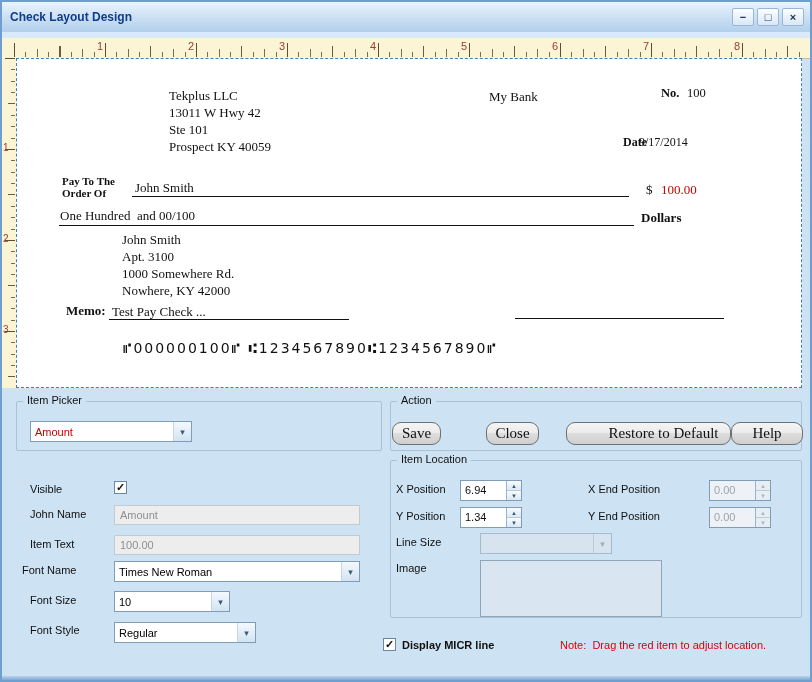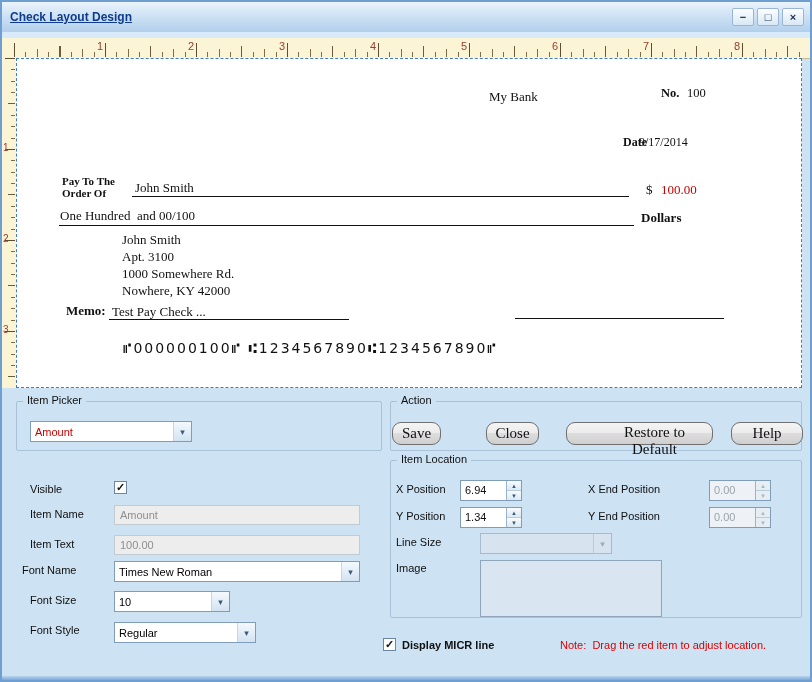--- a/index.html
+++ b/index.html
@@ -5,21 +5,21 @@
   html,body{margin:0;padding:0;background:#ffffff;}
   .window{position:relative;width:808px;height:678px;border:2px solid #6f9fd0;
           background:#cde2f3;font-family:"Liberation Sans",sans-serif;overflow:hidden;}
   .abs{position:absolute;}
 
   
   .titlebar{position:absolute;left:0;top:0;right:0;height:30px;
     background:linear-gradient(180deg,#eaf4fd 0%,#cfe2f4 45%,#b2cfeb 100%);
     border-bottom:1px solid #8fb0d0;}
   .title-text{position:absolute;left:8px;top:0;line-height:30px;font-size:12px;
-    font-weight:600;color:#0f3c8c;text-decoration:underline;}
+    font-weight:600;color:#0f3c8c;}
   .win-btns{position:absolute;right:6px;top:6px;display:flex;gap:3px;}
   .win-btn{width:20px;height:16px;display:flex;align-items:center;justify-content:center;
     background:linear-gradient(#fdfeff,#d8e8f6);border:1px solid #9ab6d4;border-radius:2px;
     font-size:11px;color:#1b2f55;font-weight:bold;line-height:1;cursor:default;}
 
   
   .gap-strip{position:absolute;left:0;right:0;top:30px;height:6px;background:#d9eafa;}
   .hruler{position:absolute;left:0;right:0;top:36px;height:20px;background:#fcf5d5;
     border-bottom:1px solid #c8bd94;}
   .hticks{position:absolute;left:12px;right:0;bottom:1px;}
@@ -122,20 +122,26 @@
   <div class="vruler">
     <div class="vticks vt8 abs" style="right:1px;"></div>
     <div class="vticks vt2 abs" style="right:1px;"></div>
     <div class="vticks vt1 abs" style="right:1px;"></div>
     <span class="vnum" style="top:84px;">1</span>
     <span class="vnum" style="top:175px;">2</span>
     <span class="vnum" style="top:266px;">3</span>
   </div>
 
   <div class="canvas">
+    <div class="ck" style="left:152px;top:28px;line-height:17px;">
+      <div>Tekplus LLC</div>
+      <div>13011 W Hwy 42</div>
+      <div>Ste 101</div>
+      <div>Prospect KY 40059</div>
+    </div>
     <span class="ck" style="left:472px;top:30px;">My Bank</span>
     <span class="ck b" style="left:644px;top:27px;font-size:12.5px;">No.</span>
     <span class="ck" style="left:670px;top:27px;font-size:12.5px;">100</span>
     <span class="ck b" style="left:606px;top:76px;font-size:12px;">Date</span>
     <span class="ck" style="left:622px;top:76px;font-size:12px;">9/17/2014</span>
     <span class="ck b" style="left:45px;top:116px;font-size:11px;">Pay To The</span>
     <span class="ck b" style="left:45px;top:128px;font-size:11px;">Order Of</span>
     <span class="ck" style="left:118px;top:121px;">John Smith</span>
     <div class="hline" style="left:115px;top:137px;width:497px;"></div>
     <span class="ck" style="left:629px;top:123px;">$</span>
@@ -166,26 +172,26 @@
   <div class="combo" style="left:28px;top:419px;width:162px;">
     <span class="combo-value red">Amount</span>
     <span class="combo-arrow">▾</span>
   </div>
 
   <div class="groupbox" style="left:388px;top:399px;width:410px;height:48px;">
     <span class="gb-label">Action</span>
   </div>
   <button class="btn" style="left:390px;top:420px;width:49px;">Save</button>
   <button class="btn" style="left:484px;top:420px;width:53px;">Close</button>
-  <button class="btn" style="left:564px;top:420px;width:147px;padding-left:36px;">Restore to Default</button>
+  <button class="btn" style="left:564px;top:420px;width:165px;padding-left:36px;">Restore to Default</button>
   <button class="btn" style="left:729px;top:420px;width:72px;">Help</button>
 
   <span class="lbl" style="left:28px;top:481px;">Visible</span>
   <span class="checkbox" style="left:112px;top:479px;">✓</span>
-  <span class="lbl" style="left:28px;top:506px;">Item Name</span>
+  <span class="lbl" style="left:28px;top:506px;">John Name</span>
   <div class="textbox" style="left:112px;top:503px;width:246px;">Amount</div>
   <span class="lbl" style="left:28px;top:536px;">Item Text</span>
   <div class="textbox" style="left:112px;top:533px;width:246px;">100.00</div>
   <span class="lbl" style="left:20px;top:562px;">Font Name</span>
   <div class="combo" style="left:112px;top:559px;width:246px;">
     <span class="combo-value">Times New Roman</span>
     <span class="combo-arrow">▾</span>
   </div>
   <span class="lbl" style="left:28px;top:592px;">Font Size</span>
   <div class="combo" style="left:112px;top:589px;width:116px;">

